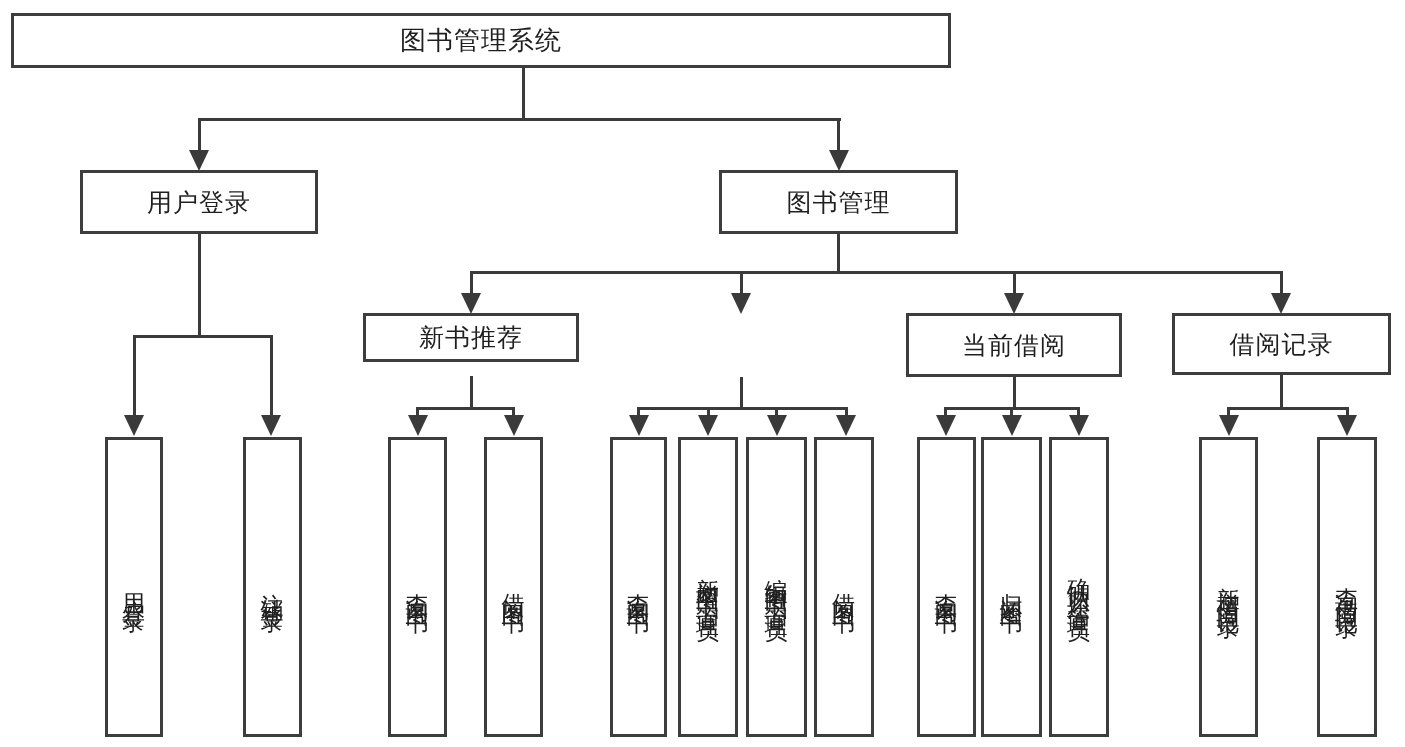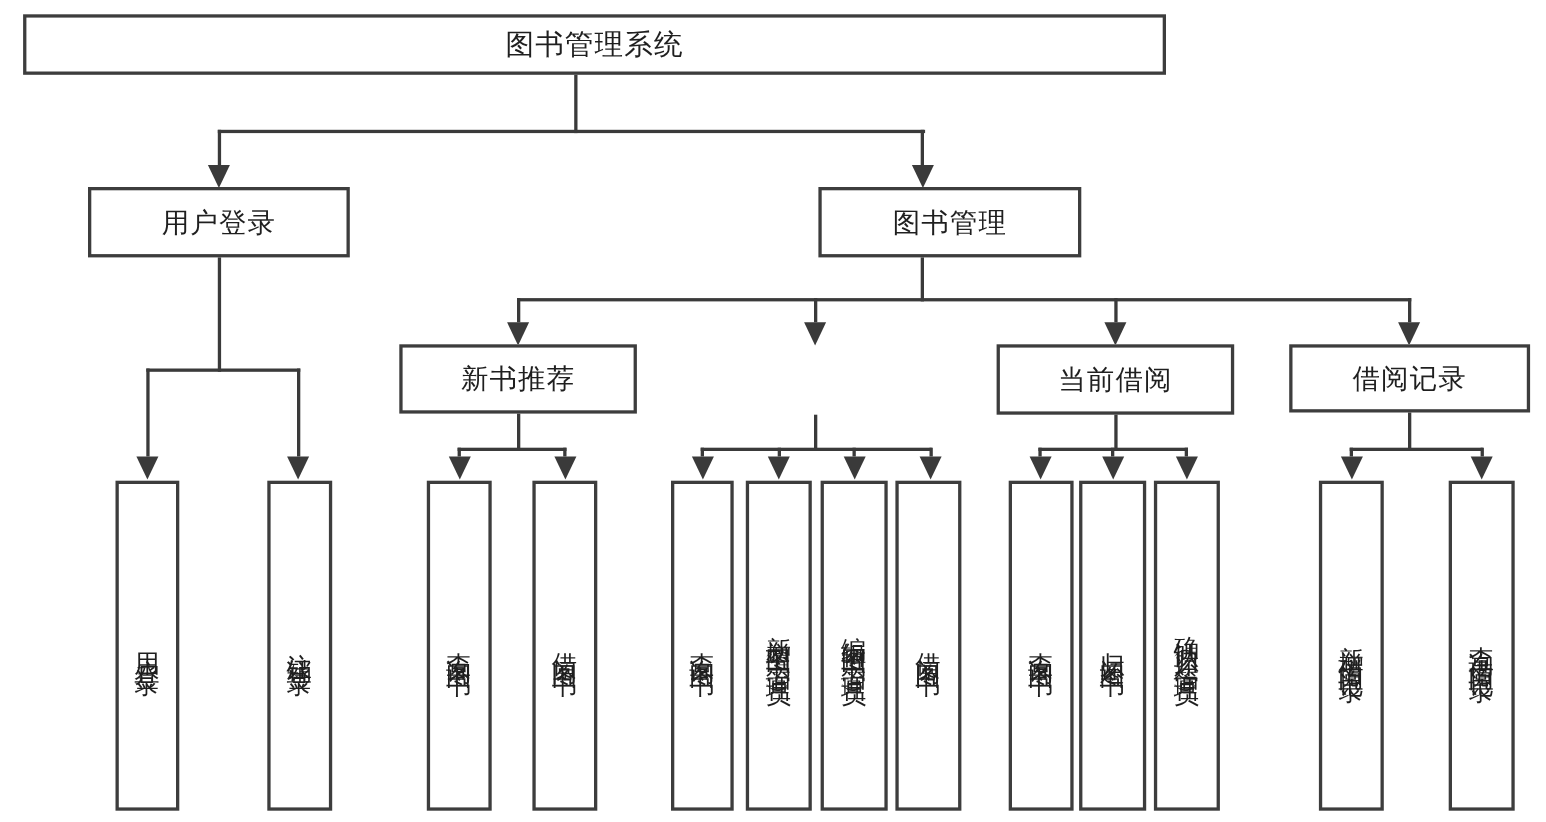--- a/index.html
+++ b/index.html
@@ -37,49 +37,49 @@
   .watermark{
     position:absolute;left:1188px;top:716px;font-size:20px;
     color:var(--watermark);white-space:nowrap;
   }
 </style>
 </head>
 <body>
 
 <div class="stage">
 
-  <div class="node lvl1" style="left:21px;top:13px;width:1039px;height:55px">
+  <div class="node lvl1" style="left:11px;top:13px;width:940px;height:55px">
     <span>图书管理系统</span>
   </div>
 
   <div class="vline" style="left:521.5px;top:68px;height:53px"></div>
   <div class="hline" style="left:197.5px;top:118px;width:643px"></div>
   <div class="arrow" style="left:197.5px;top:118px;height:32px"></div>
   <div class="arrow" style="left:837px;top:118px;height:32px"></div>
 
   <div class="node" style="left:80px;top:170px;width:238px;height:64px">
     <span>用户登录</span>
   </div>
-  <div class="node" style="left:744px;top:170px;width:239px;height:64px">
+  <div class="node" style="left:719px;top:170px;width:239px;height:64px">
     <span>图书管理</span>
   </div>
 
   <div class="vline" style="left:197.5px;top:234px;height:104px"></div>
   <div class="hline" style="left:132.5px;top:335px;width:140px"></div>
   <div class="arrow" style="left:132.5px;top:335px;height:80px"></div>
   <div class="arrow" style="left:269.5px;top:335px;height:80px"></div>
 
   <div class="vline" style="left:837px;top:234px;height:40px"></div>
   <div class="hline" style="left:469.5px;top:271px;width:813px"></div>
   <div class="arrow" style="left:469.5px;top:271px;height:22px"></div>
   <div class="arrow" style="left:739.5px;top:271px;height:22px"></div>
   <div class="arrow" style="left:1012.5px;top:271px;height:22px"></div>
   <div class="arrow" style="left:1279.5px;top:271px;height:22px"></div>
 
-  <div class="node" style="left:363px;top:313px;width:216px;height:63px">
+  <div class="node" style="left:363px;top:313px;width:216px;height:49px">
     <span>新书推荐</span>
   </div>
   <div class="node" style="left:1172px;top:313px;width:219px;height:62px">
     <span>借阅记录</span>
   </div>
   <div class="node" style="left:906px;top:313px;width:216px;height:64px">
     <span>当前借阅</span>
   </div>
 
   <div class="vline" style="left:469.5px;top:376px;height:34px"></div>

